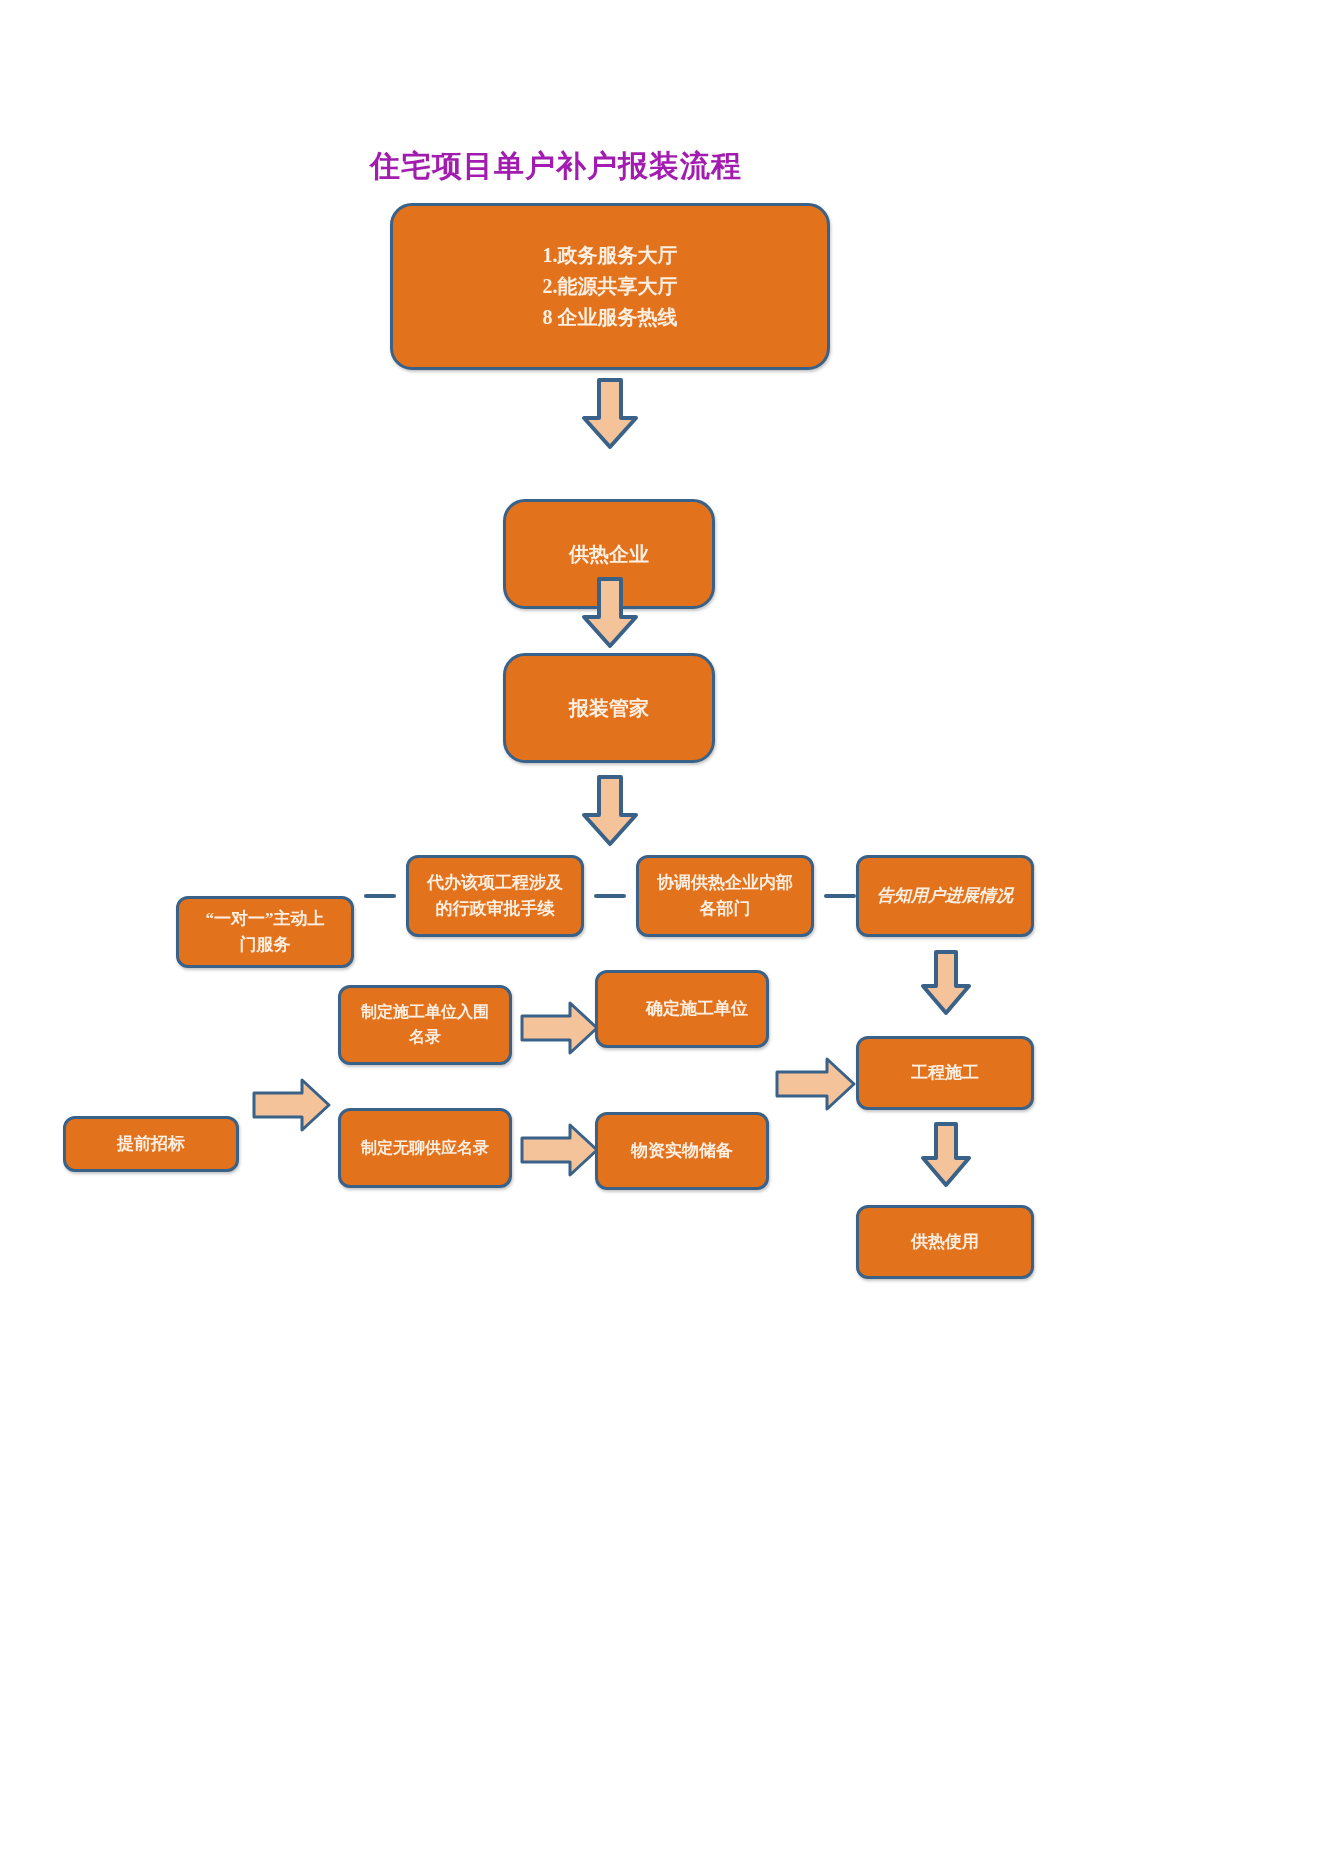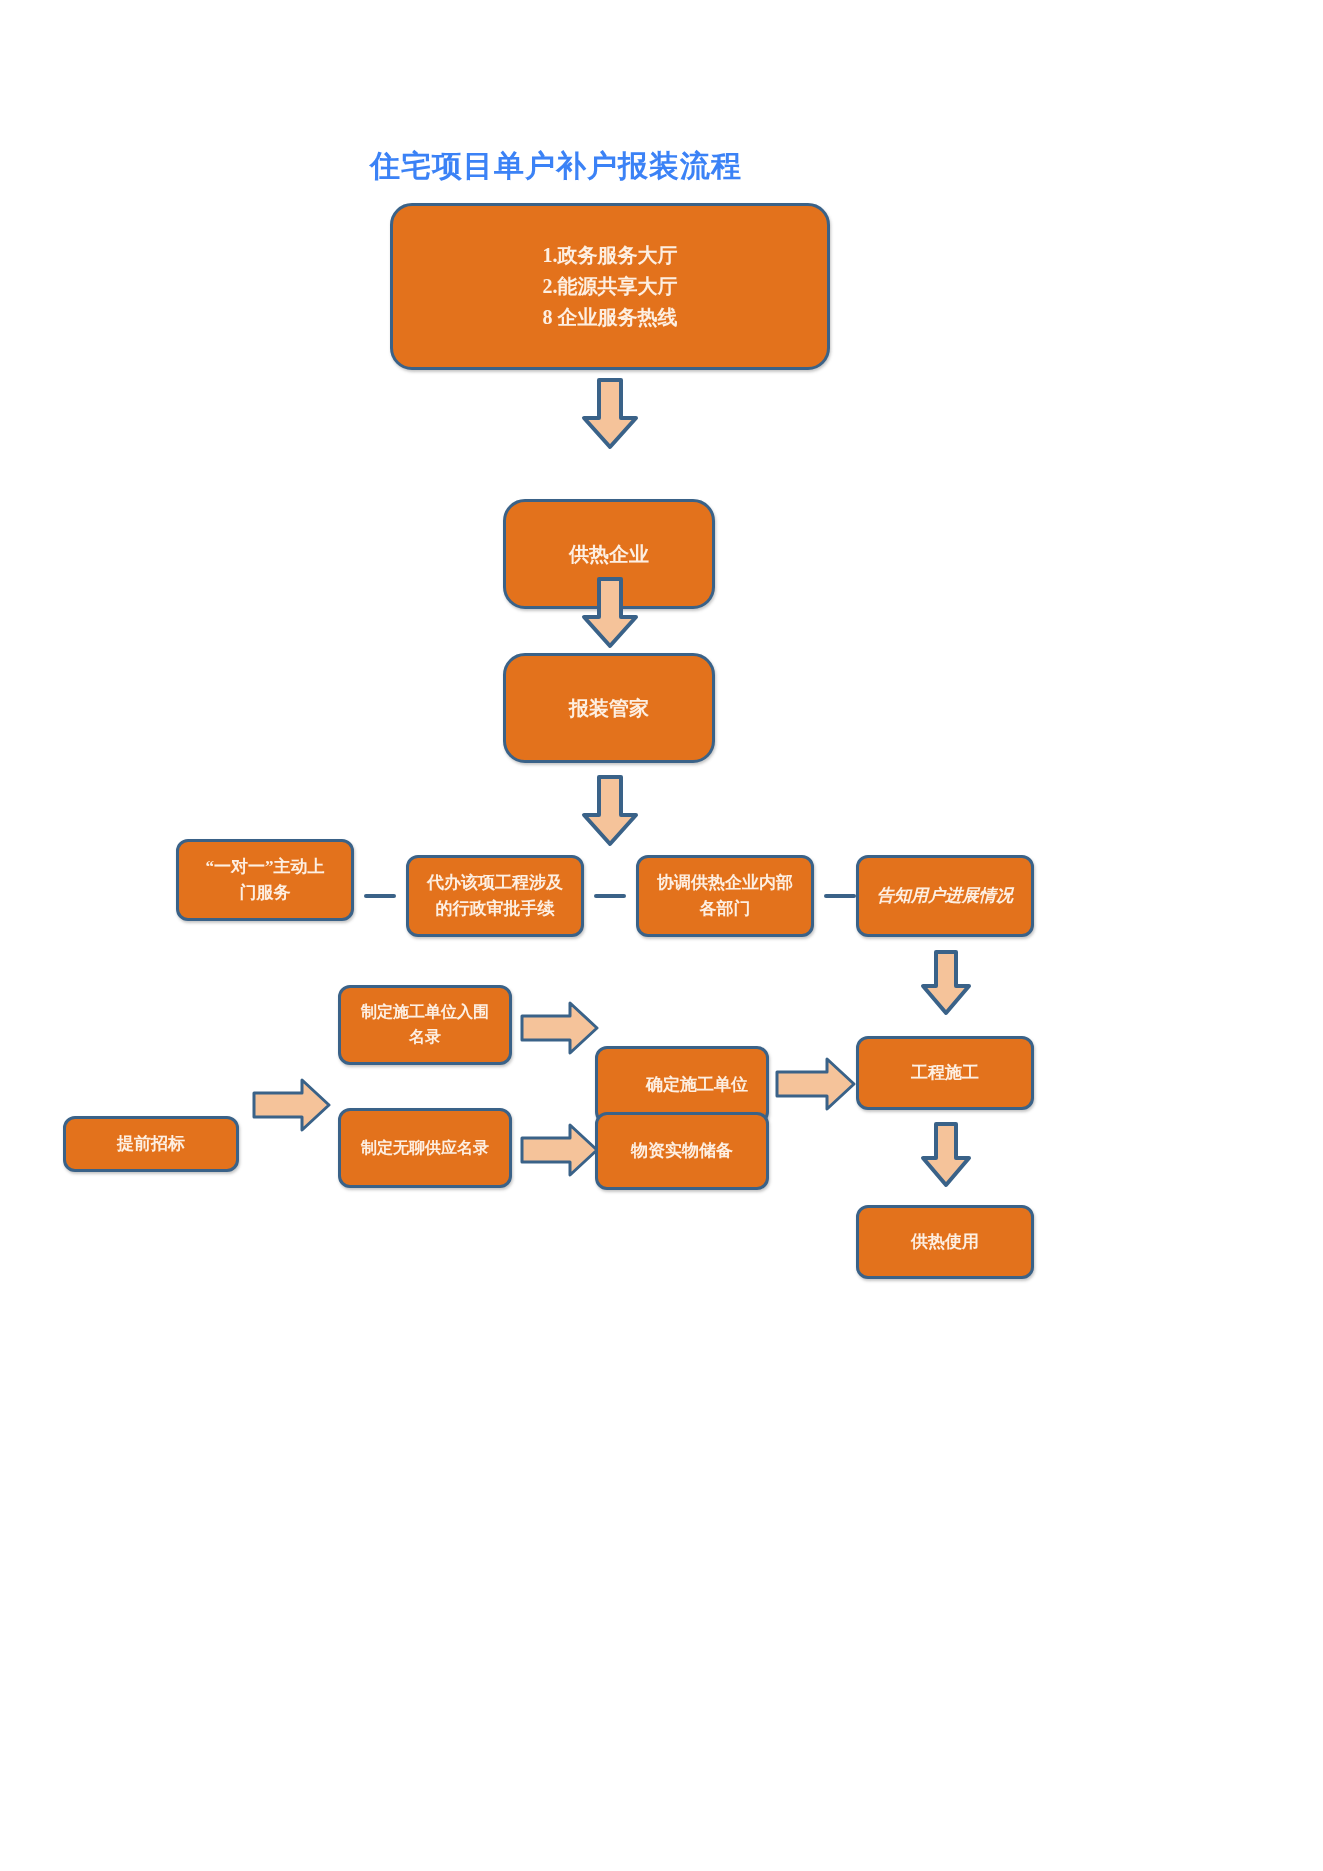--- a/index.html
+++ b/index.html
@@ -11,21 +11,21 @@
     overflow:hidden;
   }
   #canvas{position:absolute;left:0;top:0;width:1323px;height:1871px;}
 
   .title{
     position:absolute;
     left:370px;top:146px;
     font-family:"Liberation Serif","DejaVu Serif",serif;
     font-size:30px;
     font-weight:600;
-    color:#3b82f6;
+    color:#a21caf;
     letter-spacing:1px;
     white-space:nowrap;
   }
 
   
   .node{
     position:absolute;
     box-sizing:border-box;
     background:#E3721C;
     border:3px solid #3A6288;
@@ -100,21 +100,21 @@
       <div>报装管家</div>
     </div>
   </div>
 
   <div class="arrow" style="left:580px;top:775px;width:60px;height:72px;">
     <svg width="60" height="72" viewBox="0 0 60 72">
       <polygon points="19,2 41,2 41,40 56,40 30,69 4,40 19,40" fill="#F5C39A" stroke="#3A6288" stroke-width="4" stroke-linejoin="round"></polygon>
     </svg>
   </div>
 
-  <div class="node r-sm f17" style="left:176px;top:839px;width:178px;height:82px;">
+  <div class="node r-sm f17" style="left:176px;top:896px;width:178px;height:72px;">
     <div class="lines">
       <div>“一对一”主动上</div>
       <div>门服务</div>
     </div>
   </div>
 
   <div class="dash" style="left:364px;top:894px;width:32px;"></div>
 
   <div class="node r-sm f17" style="left:406px;top:855px;width:178px;height:82px;">
     <div class="lines">
@@ -164,21 +164,21 @@
       <div>名录</div>
     </div>
   </div>
 
   <div class="arrow" style="left:520px;top:1000px;width:80px;height:56px;">
     <svg width="80" height="56" viewBox="0 0 80 56">
       <polygon points="2,16 50,16 50,3 77,28 50,53 50,40 2,40" fill="#F5C39A" stroke="#3A6288" stroke-width="3" stroke-linejoin="round"></polygon>
     </svg>
   </div>
 
-  <div class="node r-sm f17" style="left:595px;top:1046px;width:174px;height:78px;padding-left:30px;">
+  <div class="node r-sm f17" style="left:595px;top:970px;width:174px;height:78px;padding-left:30px;">
     <div class="lines">
       <div>确定施工单位</div>
     </div>
   </div>
 
   <div class="node r-sm f16" style="left:338px;top:1108px;width:174px;height:80px;">
     <div class="lines">
       <div>制定无聊供应名录</div>
     </div>
   </div>

